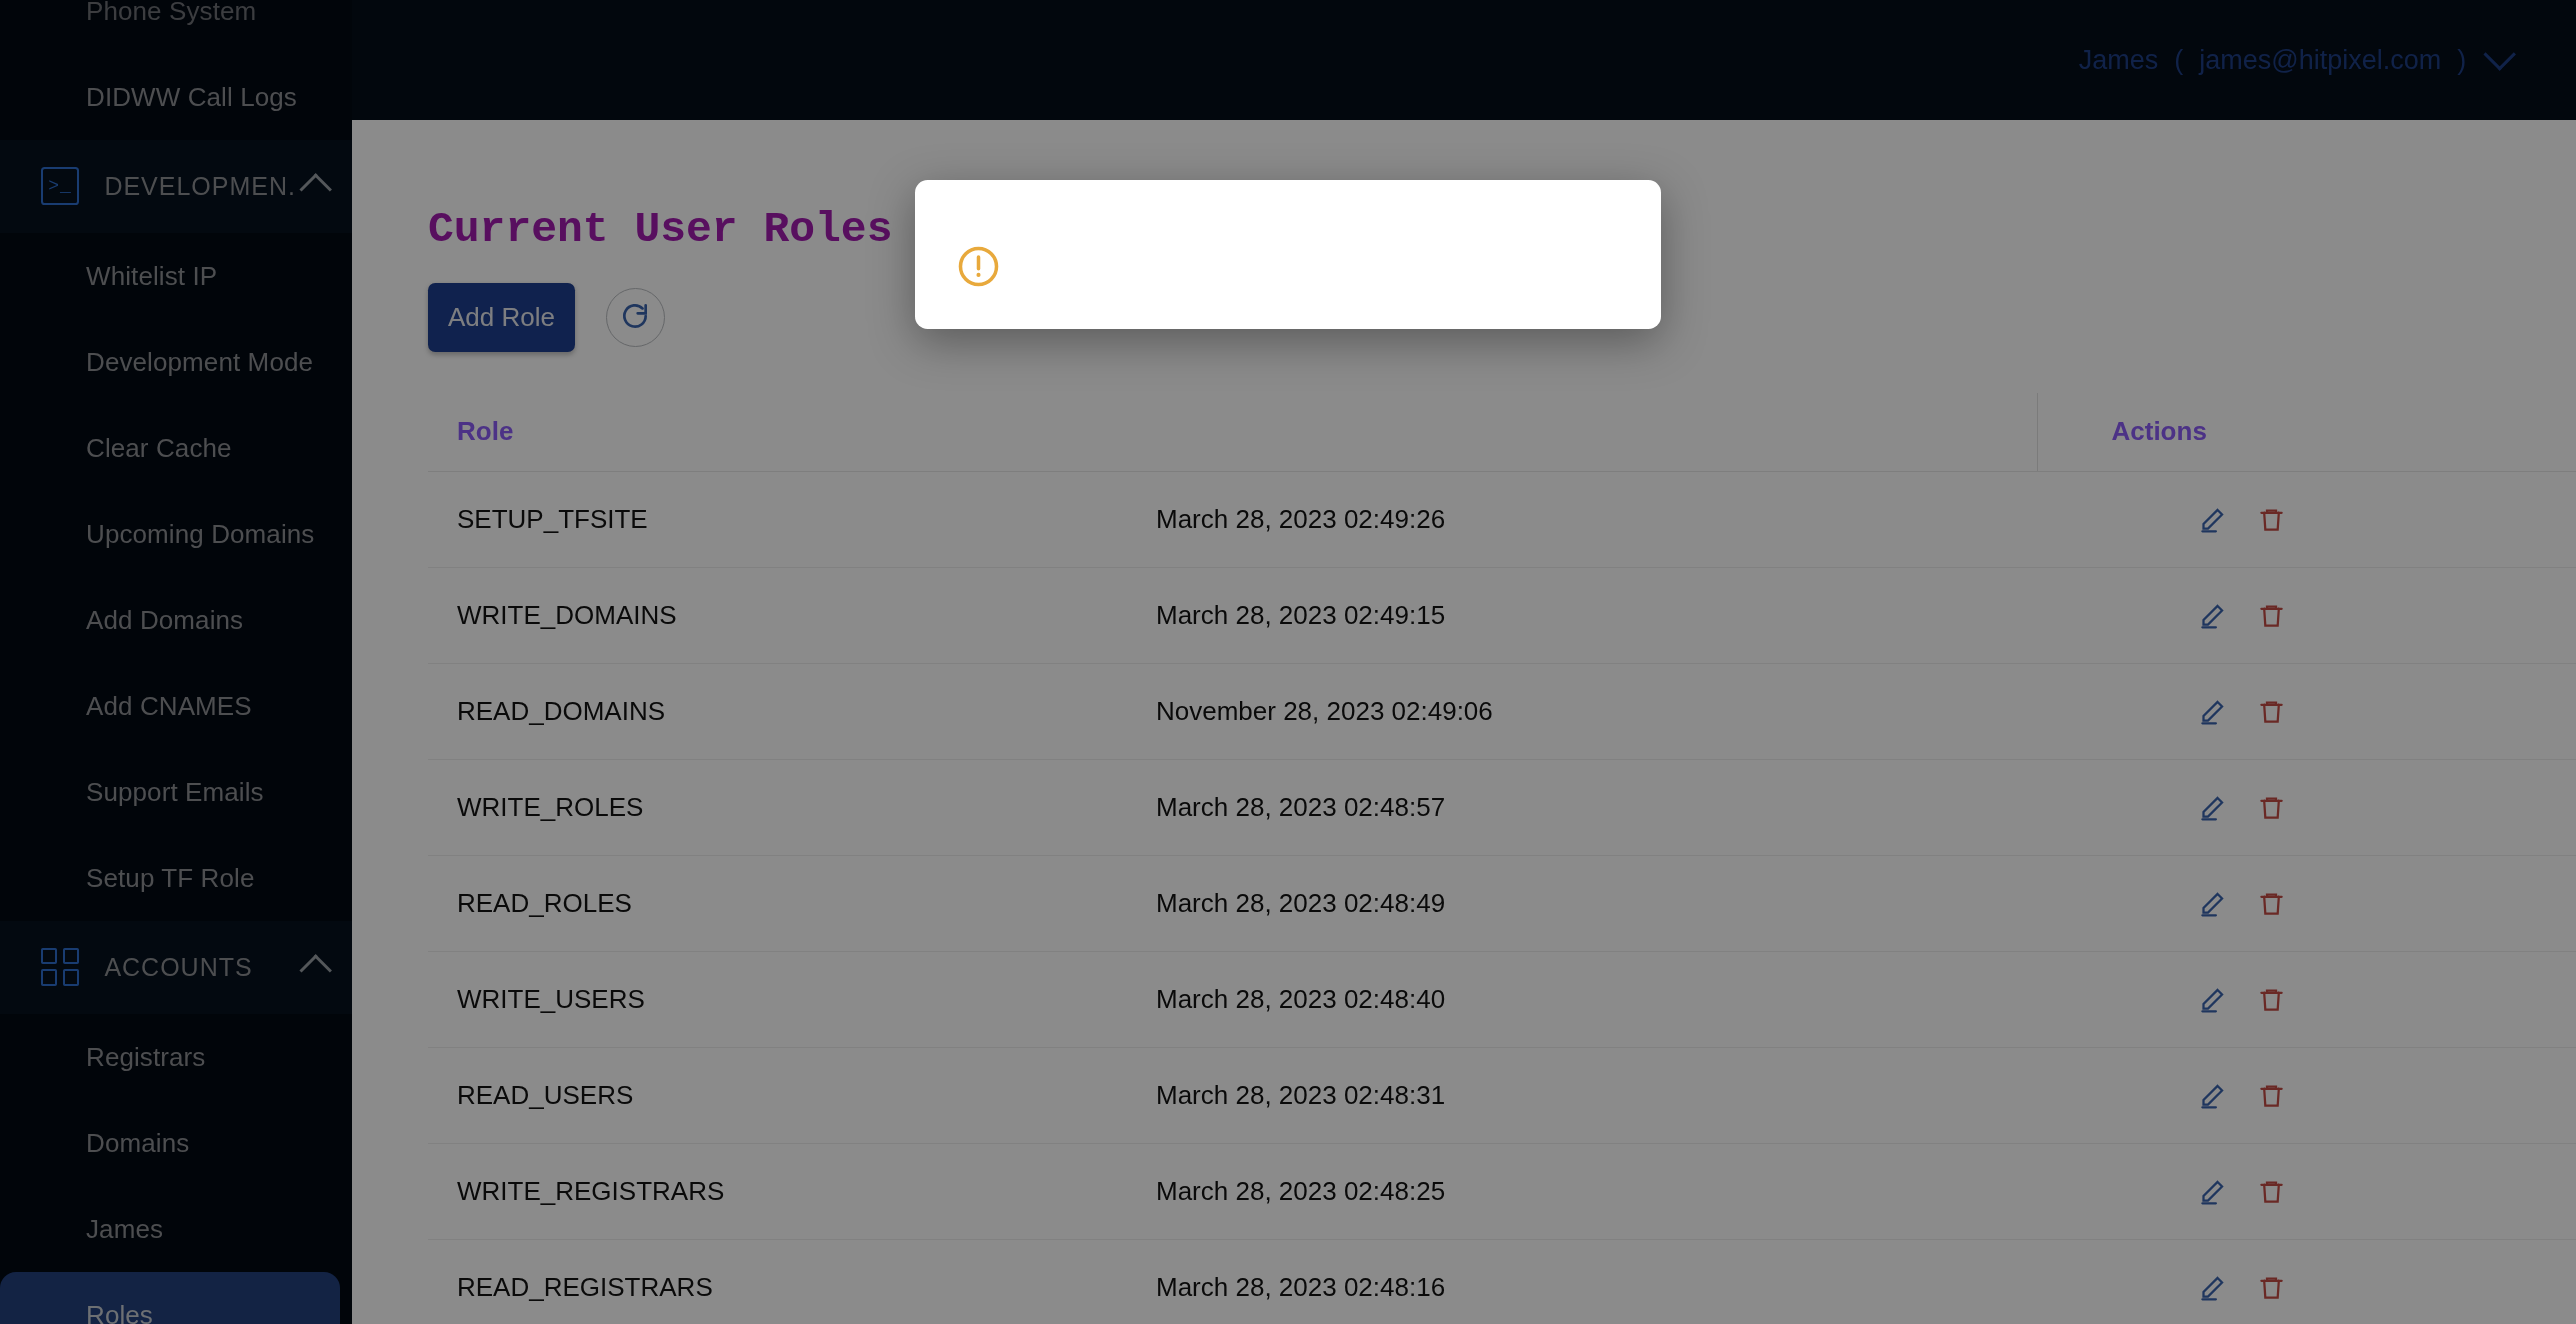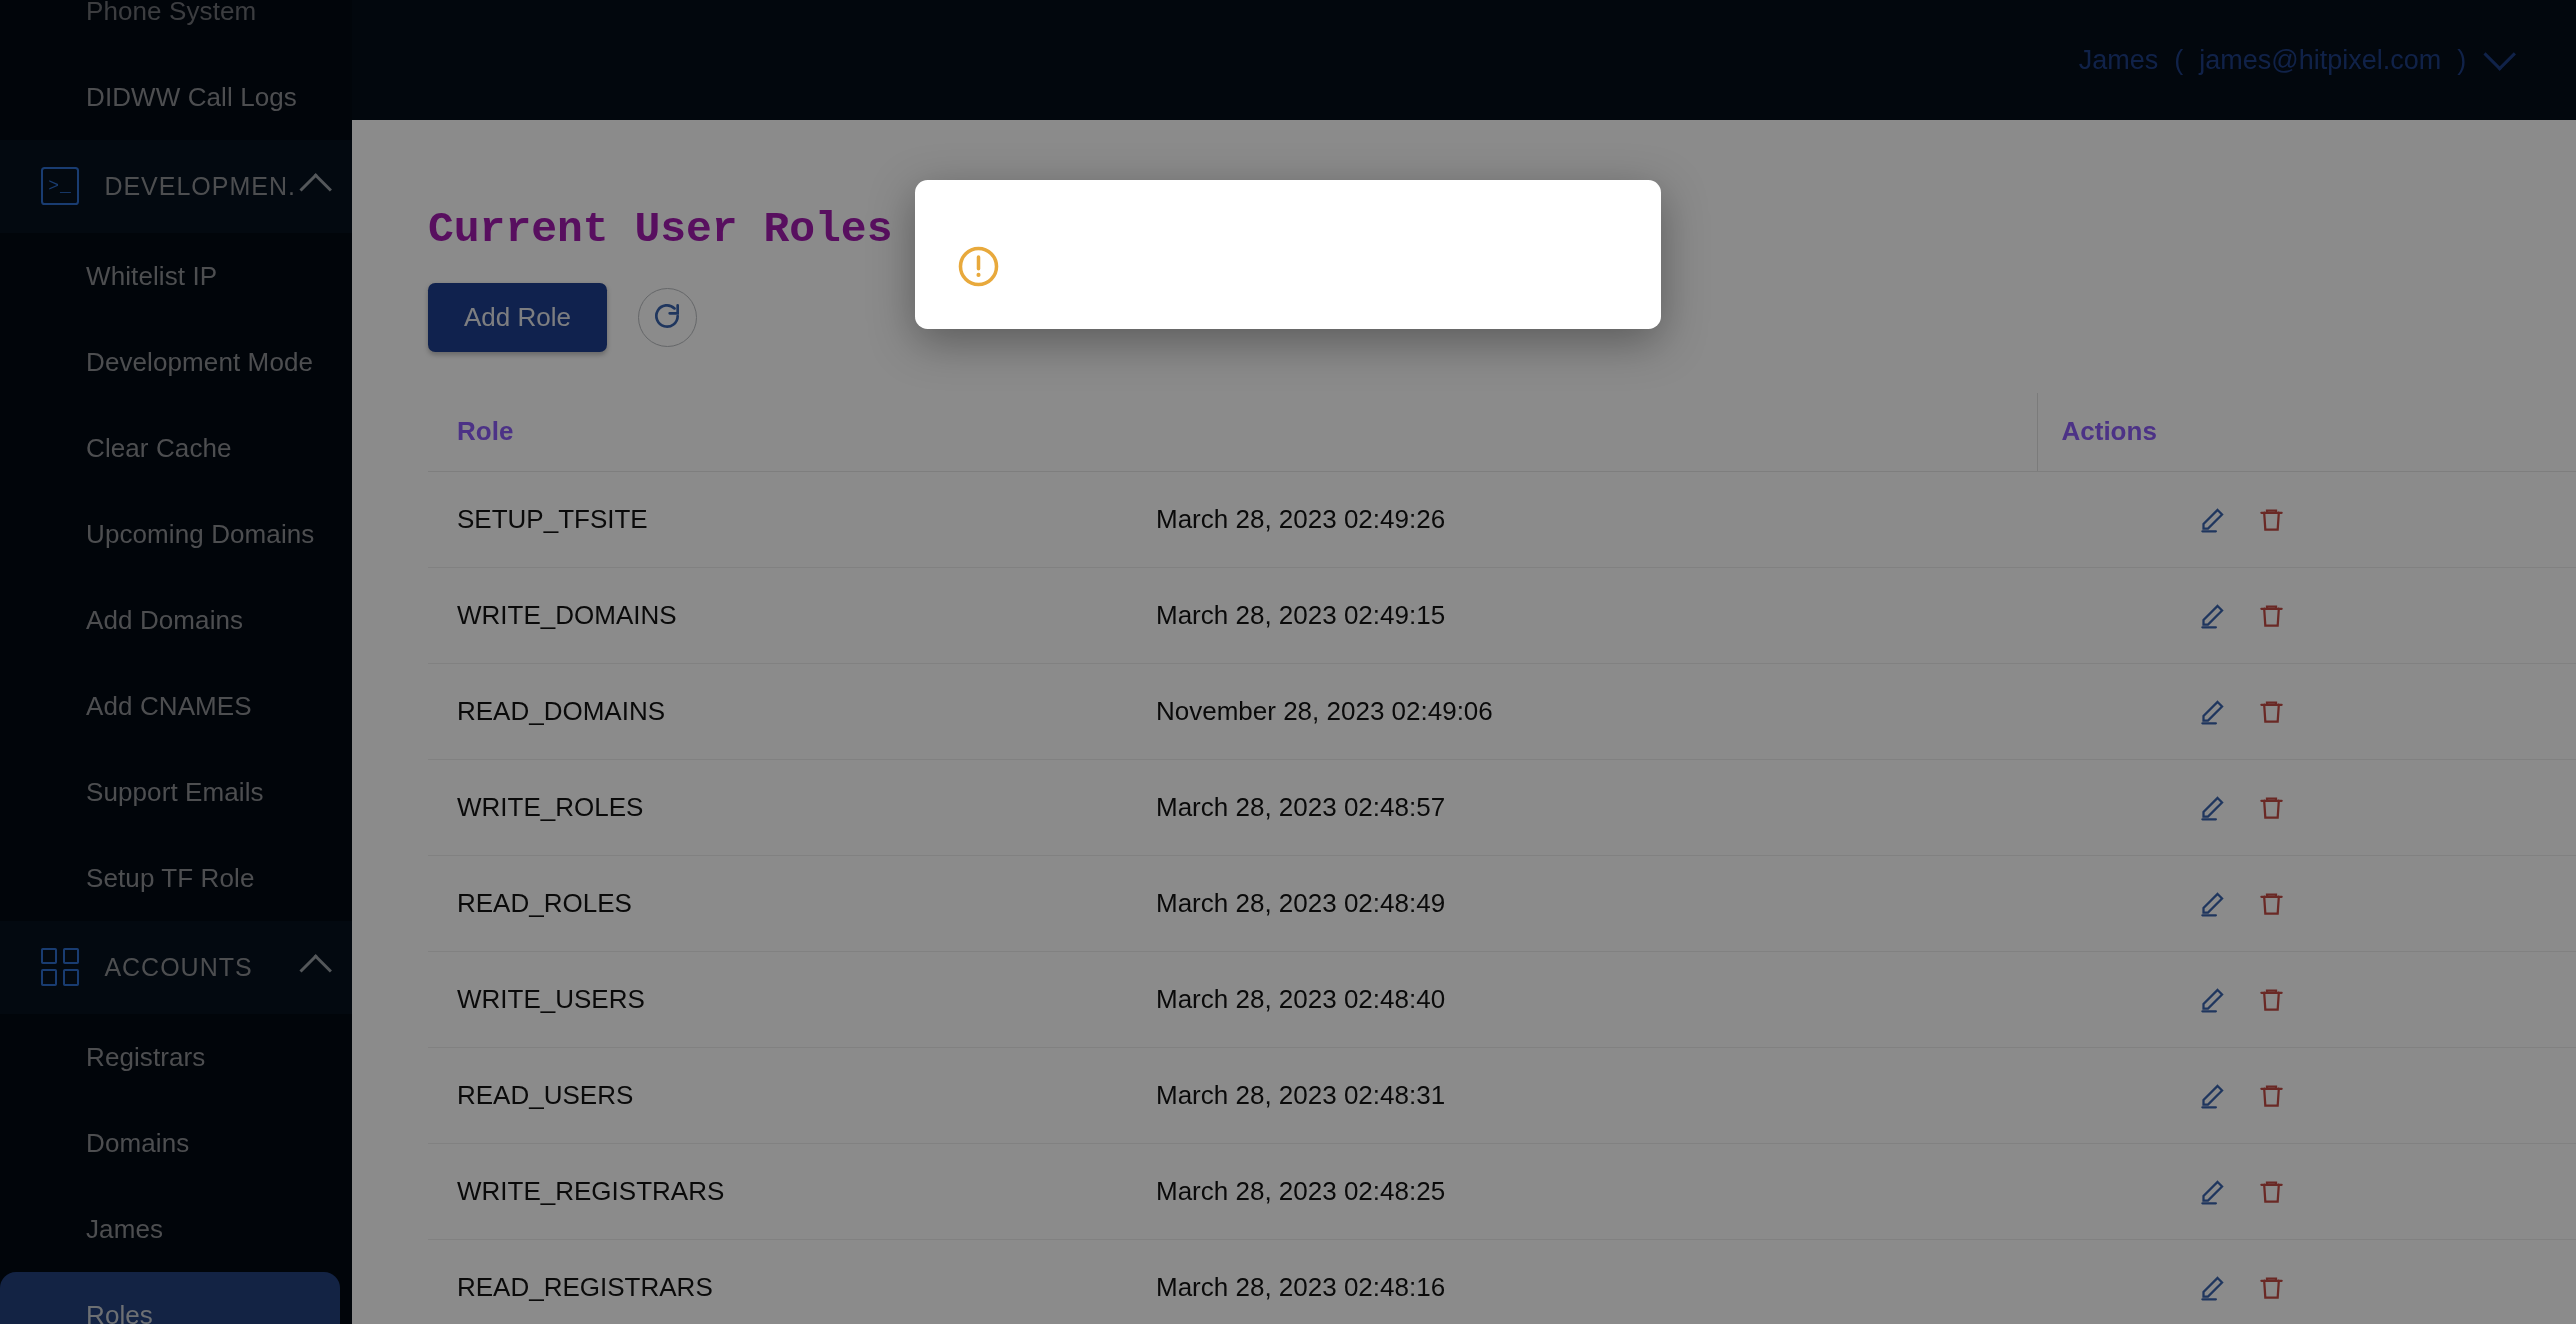--- a/index.html
+++ b/index.html
@@ -90,40 +90,40 @@
   }
   .page-title {
     color:#a21caf; font-size: 43px; font-weight: bold;
     padding: 45px 12px 0 29px;
     font-family: Liberation Mono, monospace;
   }
   .toolbar { display:flex; align-items:center; gap: 31px; padding: 29px 0 0 29px; }
   .btn-primary {
     background:#1e3f8f; color:#e6e8ec;
     font-size: 26px; border:none; border-radius: 7.2px;
-    padding: 19px 36px; cursor:pointer;
+    padding: 19px 20px; cursor:pointer;
     box-shadow: 0 2.7px 5.4px rgba(0,0,0,.25);
     font-family: inherit;
   }
   .icon-btn {
     width: 59px; height: 59px; border-radius: 50%;
     border: 1.8px solid #b9bcc0; background: transparent;
     display:flex; align-items:center; justify-content:center;
     cursor:pointer;
   }
 
   
   table.roles { width: calc(100% - 29px); margin-left: 29px; border-collapse: collapse; margin-top: 41px; }
   table.roles th {
     text-align: left; font-size: 26px; color:#8b5cf6; font-weight: bold;
     padding: 23.4px 0 23.4px 0; border-bottom: 1.8px solid #e8e8e8;
   }
   table.roles th.c-role { padding-left: 29px; width: 728px; }
   table.roles th.c-date { width: 881px; }
-  table.roles th.c-actions { text-align: left; padding-left: 24px; border-left: 1.8px solid #e2e2e2; }
+  table.roles th.c-actions { text-align: left; padding-left: 74px; border-left: 1.8px solid #e2e2e2; }
   table.roles td {
     font-size: 26px; color:#131313;
     padding: 32px 0; border-bottom: 1.8px solid #ededed;
   }
   table.roles td.c-role { padding-left: 29px; }
   table.roles td.c-actions { padding-left: 45px; }
   .act-wrap { display:flex; align-items:center; gap: 32px; padding-left: 117px;}
   .act-btn { background:none; border:none; cursor:pointer; padding:0; line-height:0; }
 
   

